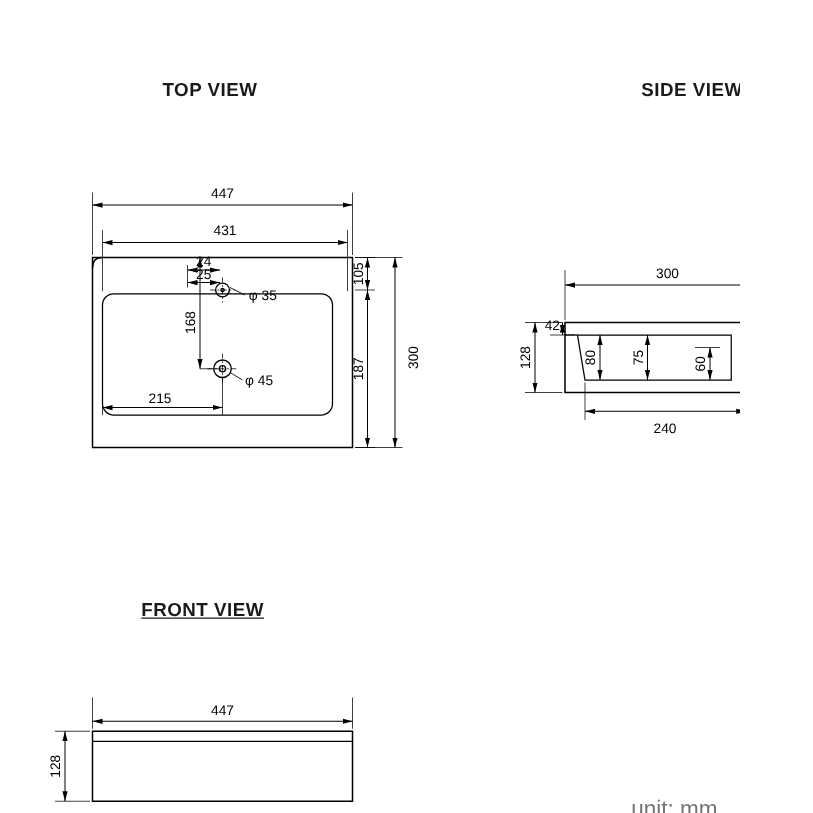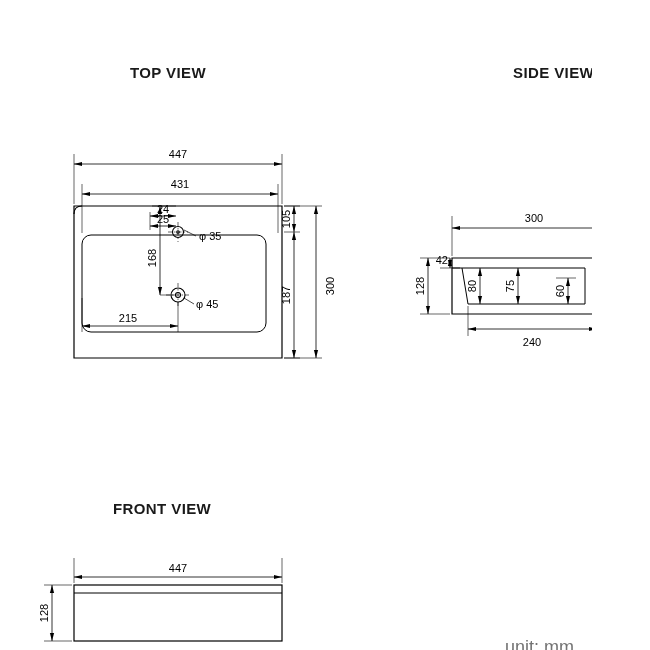--- a/index.html
+++ b/index.html
@@ -20,21 +20,21 @@
   .view-title {
     position: absolute;
     font-size: 15px;
     font-weight: bold;
     letter-spacing: 0.4px;
     color: #1a1a1a;
     white-space: nowrap;
   }
   #title-top { left: 130px; top: 28px; }
   #title-side { left: 513px; top: 28px; }
-  #title-front { left: 113px; top: 464px; }
+  #title-front { left: 113px; top: 444px; text-decoration: underline; }
 
   .unit-note {
     position: absolute;
     right: 18px;
     bottom: 28px;
     font-size: 18px;
     color: #737373;
     white-space: nowrap;
   }
 

